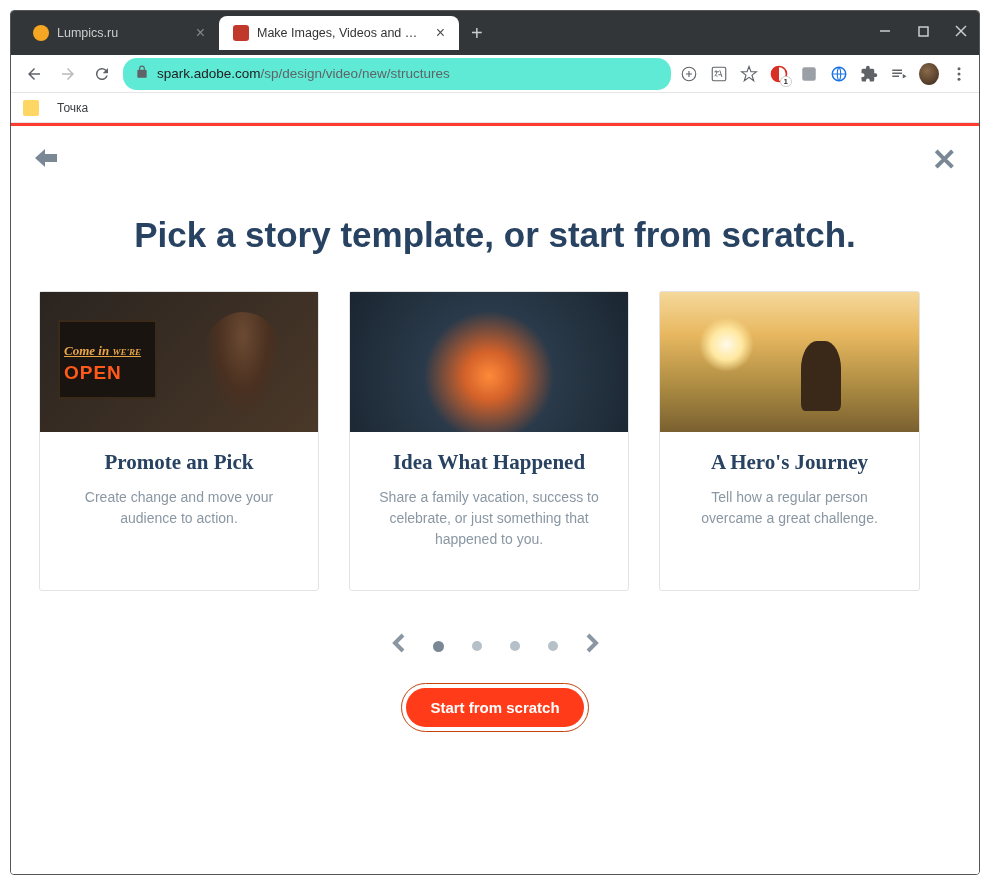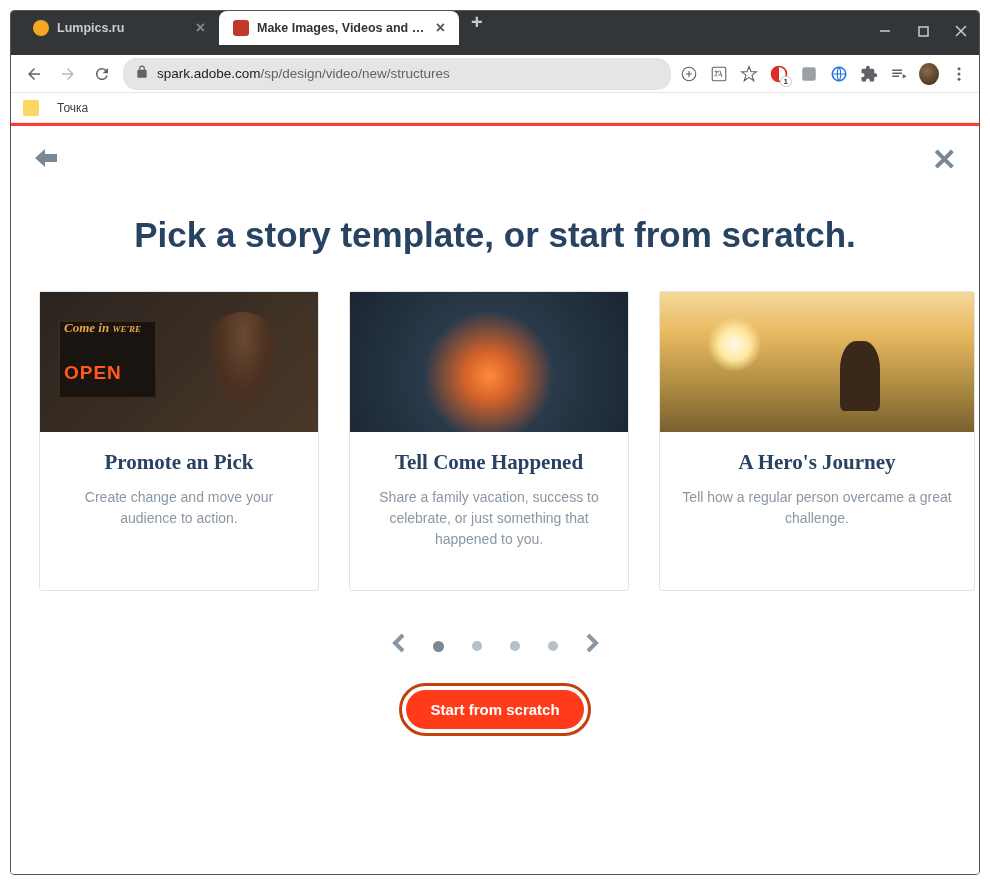--- a/index.html
+++ b/index.html
@@ -3,34 +3,34 @@
 <meta charset="utf-8">
 <style>
 * { margin: 0; padding: 0; box-sizing: border-box; }
 body { font-family: -apple-system, BlinkMacSystemFont, "Segoe UI", Arial, sans-serif; background: #fff; width: 990px; height: 885px; overflow: hidden; position: relative; }
 .browser-window { width: 970px; height: 865px; margin: 10px; border: 1px solid #555; background: #fff; display: flex; flex-direction: column; border-radius: 4px; overflow: hidden; }
 
 
 .titlebar { height: 44px; background: #323639; display: flex; align-items: flex-end; padding: 0 8px; position: relative; }
 .win-controls { position: absolute; right: 8px; top: 10px; display: flex; gap: 18px; color: #ccc; }
 .win-ctrl { width: 20px; height: 20px; display: flex; align-items: center; justify-content: center; cursor: pointer; }
-.tabs { display: flex; align-items: flex-start; height: 100%; gap: 0; font-weight: bold; }
+.tabs { display: flex; align-items: center; height: 100%; gap: 0; }
 .tab { height: 34px; padding: 0 14px; display: flex; align-items: center; gap: 8px; color: #ccc; font-size: 12.5px; min-width: 200px; max-width: 240px; position: relative; cursor: pointer; }
 .tab.active { background: #fff; color: #333; border-radius: 8px 8px 0 0; }
 .tab-favicon { width: 16px; height: 16px; border-radius: 50%; flex-shrink: 0; }
 .tab-title { overflow: hidden; white-space: nowrap; text-overflow: ellipsis; flex: 1; }
 .tab-close { color: #888; font-size: 16px; cursor: pointer; }
 .tab.active .tab-close { color: #555; }
 .new-tab { color: #ccc; font-size: 20px; padding: 0 12px; cursor: pointer; }
 
 
 .toolbar { height: 38px; background: #fff; display: flex; align-items: center; padding: 0 10px; gap: 8px; border-bottom: 1px solid #e5e5e5; }
 .nav-btn { width: 26px; height: 26px; display: flex; align-items: center; justify-content: center; color: #5f6368; cursor: pointer; border-radius: 50%; }
 .nav-btn.disabled { color: #bbb; }
-.addr { flex: 1; height: 28px; background: #e5e5e5; border-radius: 14px; display: flex; align-items: center; padding: 16px 12px; gap: 8px; font-size: 13.5px; color: #5f6368; }
+.addr { flex: 1; height: 28px; background: #5eead4; border-radius: 14px; display: flex; align-items: center; padding: 16px 12px; gap: 8px; font-size: 13.5px; color: #5f6368; }
 .addr-lock { width: 14px; height: 14px; }
 .addr-text { flex: 1; color: #202124; }
 .addr-text .host { color: #202124; }
 .addr-text .path { color: #5f6368; }
 .ext-icons { display: flex; align-items: center; gap: 10px; }
 .ext-icon { width: 20px; height: 20px; display: flex; align-items: center; justify-content: center; cursor: pointer; }
 
 
 .bookmarks { height: 30px; background: #fff; display: flex; align-items: center; padding: 0 12px; gap: 8px; border-bottom: 1px solid #e5e5e5; font-size: 12px; color: #3c4043; }
 .bm-item { display: flex; align-items: center; gap: 18px; cursor: pointer; }
@@ -40,43 +40,43 @@
 .content { flex: 1; background: #fff; position: relative; overflow: hidden; }
 .red-line { height: 3px; background: #ff3b30; width: 100%; }
 .page-header { display: flex; align-items: center; justify-content: space-between; padding: 16px 22px 0; }
 .back-arrow { color: #7a8896; font-size: 28px; cursor: pointer; }
 .close-x { color: #7a8896; font-size: 30px; cursor: pointer; font-weight: bold; }
 
 .page-title { text-align: center; font-family: Liberation Sans, sans-serif; font-size: 35px; font-weight: 700; color: #284261; margin: 38px 0 36px; }
 
 .cards { display: flex; gap: 30px; padding: 0 28px; overflow: hidden; }
 .card { width: 280px; border: 1px solid #e3e3e3; border-radius: 3px; background: #fff; cursor: pointer; flex-shrink: 0; }
-.card:last-child { width: 316px; }
+.card:last-child { width: 261px; }
 .card-img { width: 100%; height: 140px; display: flex; align-items: center; justify-content: center; color: #fff; font-weight: bold; position: relative; overflow: hidden; }
 .img1 { background: linear-gradient(135deg, #2a2420 0%, #4a3828 100%); }
 .img1::before { content: ''; position: absolute; left: 18px; top: 28px; width: 95px; height: 75px; background: #1a1410; border: 2px solid #3a2a1a; }
-.img1-sign { position: absolute; left: 24px; top: 29px; font-family: cursive; font-size: 13px; color: #e8a548; font-style: italic; line-height: 1.1; }
+.img1-sign { position: absolute; left: 24px; top: 52px; font-family: cursive; font-size: 13px; color: #e8a548; font-style: italic; line-height: 1.1; text-decoration: underline; }
 .img1-open { position: absolute; left: 24px; top: 70px; font-family: Arial Black, sans-serif; font-size: 19px; color: #ff5a1a; font-weight: 900; letter-spacing: 1px; }
 .img1-person { position: absolute; right: 30px; top: 20px; width: 90px; height: 120px; background: radial-gradient(ellipse at 50% 20%, #6b4a32 0%, #4a3020 40%, transparent 60%); border-radius: 50% 50% 20% 20%; }
 .img2 { background: radial-gradient(circle at 50% 60%, #ff8a3a 0%, #d4622a 15%, #2a3a4a 40%, #1a2530 100%); }
 .img3 { background: linear-gradient(180deg, #f5d89a 0%, #e8b860 30%, #a88840 70%, #7a6030 100%); position: relative; }
 .img3::after { content: ''; position: absolute; left: 15%; top: 18%; width: 55px; height: 55px; background: radial-gradient(circle, #fffaea 0%, #ffe8a0 40%, transparent 70%); border-radius: 50%; }
 .img3-child { position: absolute; right: 30%; top: 35%; width: 40px; height: 70px; background: #3a2818; border-radius: 40% 40% 10% 10%; }
 
 .card-body { padding: 18px 20px 40px; text-align: center; }
 .card-title { font-family: Georgia, 'Times New Roman', serif; font-size: 21px; font-weight: 700; color: #284261; margin-bottom: 12px; }
 .card-desc { font-size: 14px; color: #8a97a3; line-height: 1.5; }
 
 .pager { display: flex; align-items: center; justify-content: center; gap: 28px; margin-top: 42px; }
 .pager-arrow { color: #8a97a3; font-size: 22px; cursor: pointer; font-weight: bold; }
 .dot { width: 10px; height: 10px; border-radius: 50%; background: #b5c0c9; cursor: pointer; }
 .dot.active { background: #7a8896; width: 11px; height: 11px; }
 
 .cta-wrap { display: flex; justify-content: center; margin-top: 24px; }
-.cta-outline { border: 3px solid #c2410c; border-radius: 28px; padding: 4px; }
+.cta-outline { border: 1px solid #c2410c; border-radius: 28px; padding: 4px; }
 .cta { background: #ff3b1a; color: #fff; font-weight: 700; font-size: 15px; padding: 11px 24px; border-radius: 22px; border: none; cursor: pointer; }
 </style>
 </head>
 <body>
 
 <div class="browser-window">
 
   <div class="titlebar">
     <div class="tabs">
       <div class="tab">
@@ -228,21 +228,21 @@
         </div>
         <div class="card-body">
           <div class="card-title">Promote an Pick</div>
           <div class="card-desc">Create change and move your audience to action.</div>
         </div>
       </div>
 
       <div class="card">
         <div class="card-img img2"></div>
         <div class="card-body">
-          <div class="card-title">Tell Come Happened</div>
+          <div class="card-title">Idea What Happened</div>
           <div class="card-desc">Share a family vacation, success to celebrate, or just something that happened to you.</div>
         </div>
       </div>
 
       <div class="card">
         <div class="card-img img3">
           <div class="img3-child"></div>
         </div>
         <div class="card-body">
           <div class="card-title">A Hero's Journey</div>

